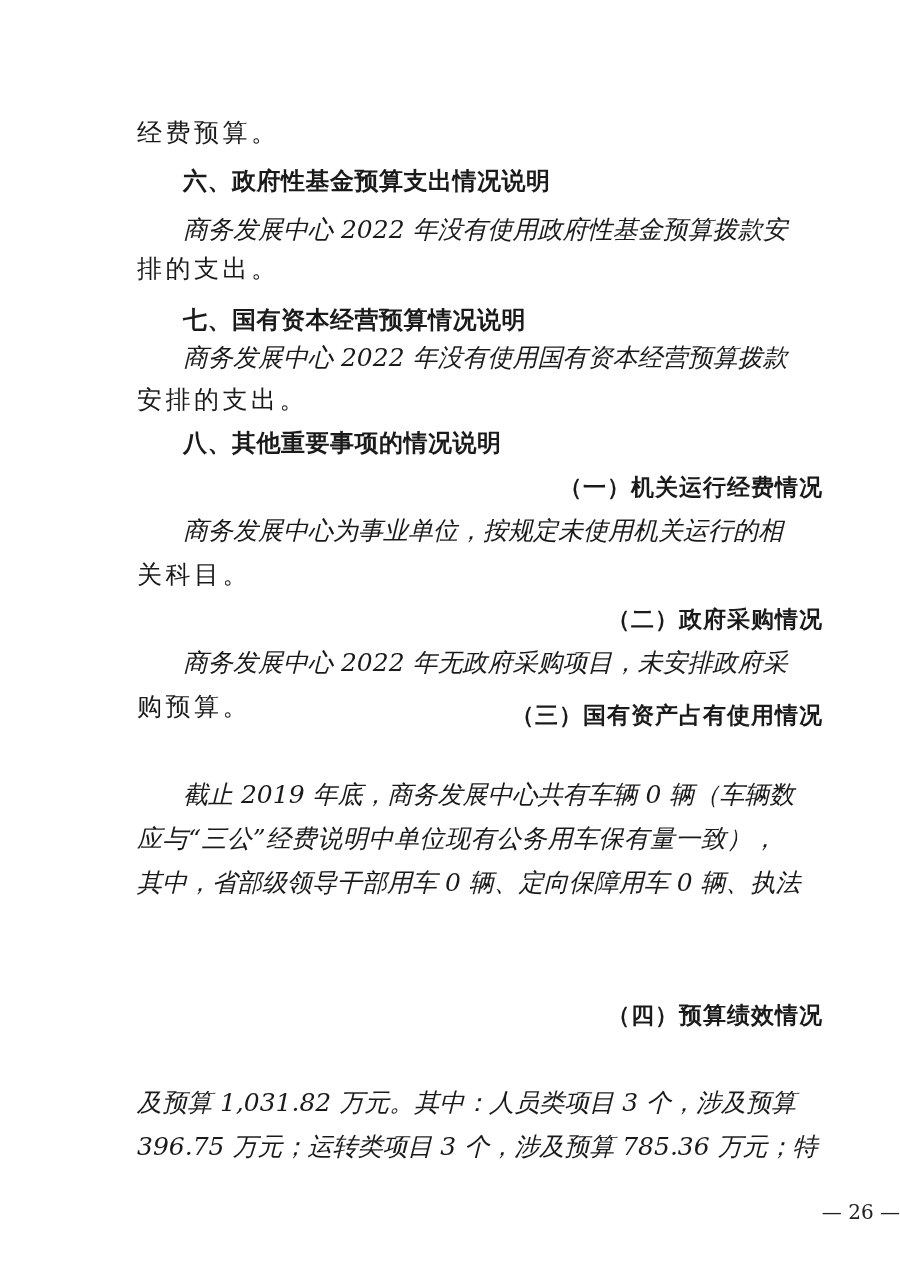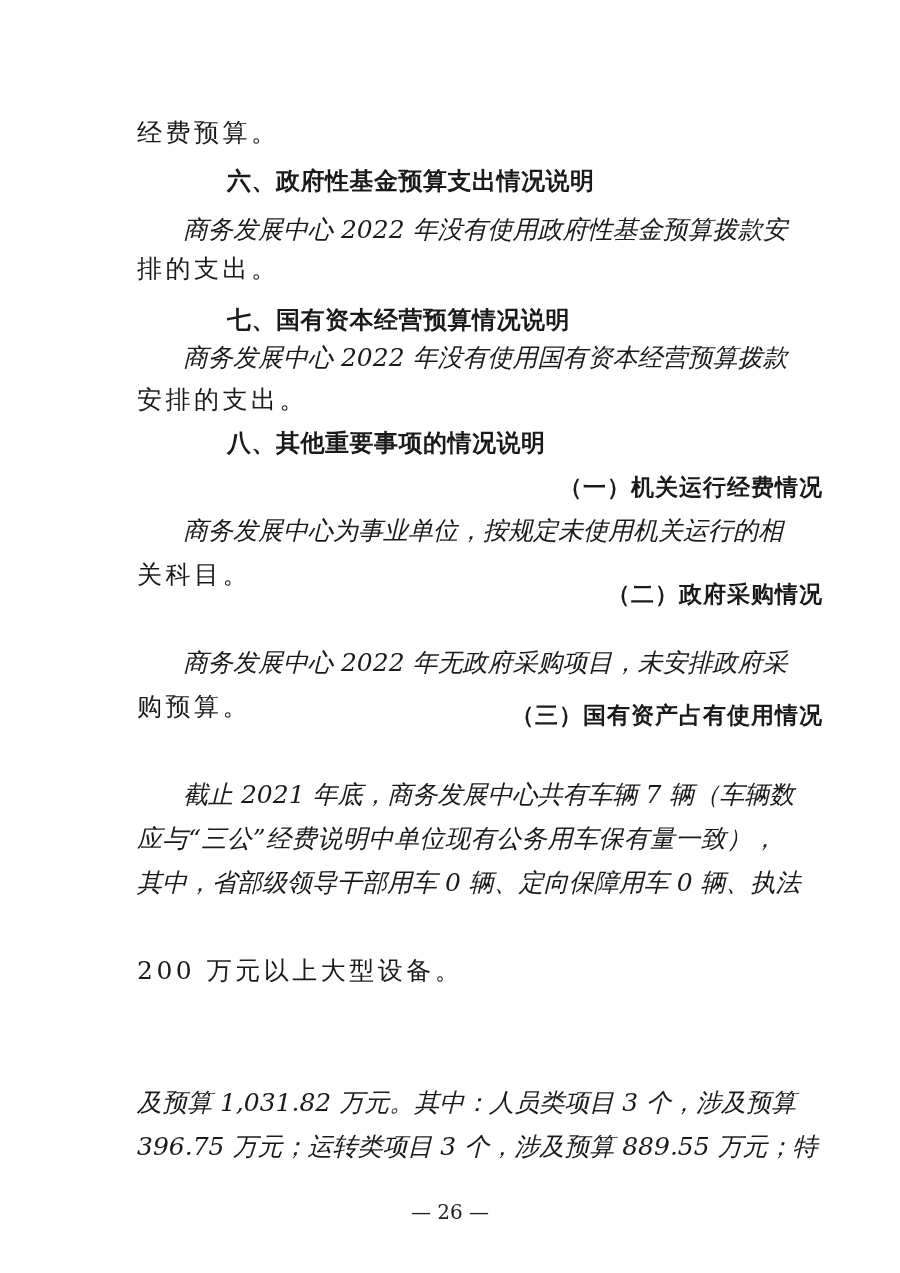--- a/index.html
+++ b/index.html
@@ -2,46 +2,46 @@
 <html><head>
 <meta charset="utf-8">
 <style>
   html, body { margin: 0; padding: 0; background: #ffffff; }
   body { width: 900px; height: 1273px; position: relative; overflow: hidden;
          font-family: "DejaVu Serif", "Liberation Serif", serif; color: #1a1a1a; }
   .page { position: absolute; left: 0; top: 0; width: 900px; height: 1127px; }
   .line { position: absolute; left: 137px; width: 640px; font-size: 25px; line-height: 30px;
           white-space: nowrap; letter-spacing: 3.5px; }
   .indent { left: 183px; width: 594px; }
-  .h1 { font-family: "DejaVu Sans", "Liberation Sans", sans-serif; font-weight: bold; letter-spacing: 0.5px; font-size: 24px; margin-left: 44px; }
+  .h1 { font-family: "DejaVu Sans", "Liberation Sans", sans-serif; font-weight: bold; letter-spacing: 0.5px; font-size: 24px; }
   .h2 { font-family: "DejaVu Serif", "Liberation Serif", serif; font-weight: bold; letter-spacing: 1px; font-size: 23px; left: 183px; text-align: right; }
   .justify { text-align: justify; text-align-last: justify; letter-spacing: 0; font-style: italic; }
-  .pagenum { position: absolute; top: 1200px; left: 0; width: 900px; text-align: center;
+  .pagenum { position: absolute; top: 1200px; left: 0; width: 900px; text-align: right;
              font-size: 20px; font-family: "DejaVu Serif", serif; color: #222; }
 </style>
 </head>
 <body>
 
 <div class="page">
   <div class="line" style="top:118px">经费预算。</div>
   <div class="line indent h1" style="top:166px">六、政府性基金预算支出情况说明</div>
   <div class="line indent justify" style="top:215px">商务发展中心 2022 年没有使用政府性基金预算拨款安</div>
   <div class="line" style="top:254px">排的支出。</div>
   <div class="line indent h1" style="top:305px">七、国有资本经营预算情况说明</div>
   <div class="line indent justify" style="top:343px">商务发展中心 2022 年没有使用国有资本经营预算拨款</div>
   <div class="line" style="top:385px">安排的支出。</div>
   <div class="line indent h1" style="top:428px">八、其他重要事项的情况说明</div>
   <div class="line h2" style="top:472px">（一）机关运行经费情况</div>
   <div class="line indent justify" style="top:516px">商务发展中心为事业单位，按规定未使用机关运行的相</div>
   <div class="line" style="top:560px">关科目。</div>
-  <div class="line h2" style="top:579px">（二）政府采购情况</div>
+  <div class="line h2" style="top:604px">（二）政府采购情况</div>
   <div class="line indent justify" style="top:648px">商务发展中心 2022 年无政府采购项目，未安排政府采</div>
   <div class="line" style="top:692px">购预算。</div>
   <div class="line h2" style="top:700px">（三）国有资产占有使用情况</div>
-  <div class="line indent justify" style="top:780px">截止 2021 年底，商务发展中心共有车辆 7 辆（车辆数</div>
+  <div class="line indent justify" style="top:780px">截止 2019 年底，商务发展中心共有车辆 0 辆（车辆数</div>
   <div class="line justify" style="top:824px">应与“三公”经费说明中单位现有公务用车保有量一致），</div>
   <div class="line justify" style="top:868px">其中，省部级领导干部用车 0 辆、定向保障用车 0 辆、执法</div>
-  <div class="line" style="top:956px">200 万元以上大型设备。</div>
+  <div class="line h2" style="top:1000px">（四）预算绩效情况</div>
   <div class="line justify" style="top:1088px">及预算 1,031.82 万元。其中：人员类项目 3 个，涉及预算</div>
-  <div class="line justify" style="top:1132px">396.75 万元；运转类项目 3 个，涉及预算 889.55 万元；特</div>
+  <div class="line justify" style="top:1132px">396.75 万元；运转类项目 3 个，涉及预算 785.36 万元；特</div>
 
   <div class="pagenum">— 26 —</div>
 </div>
 
 </body></html>

